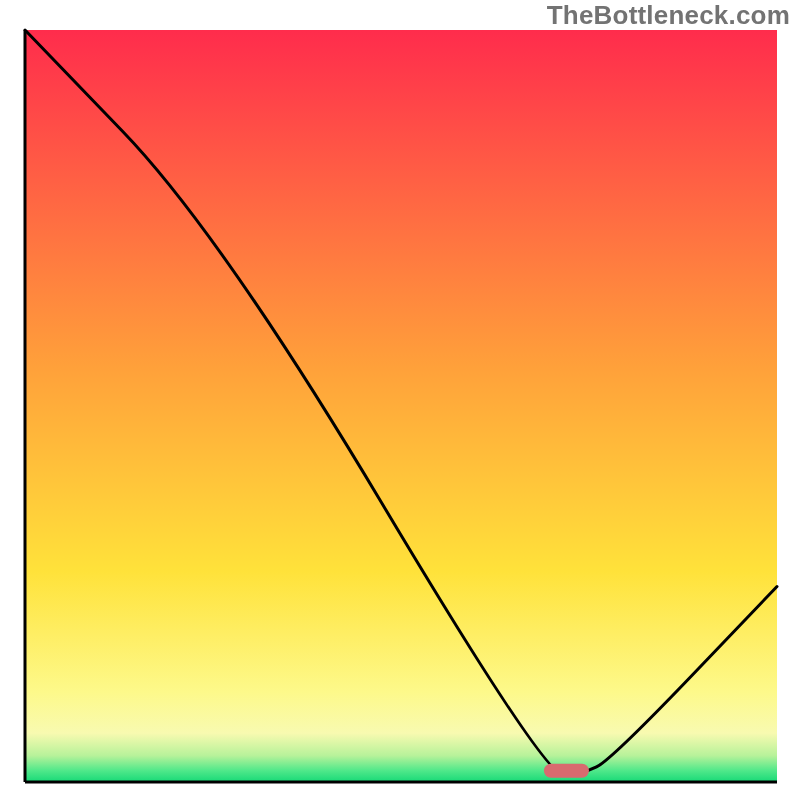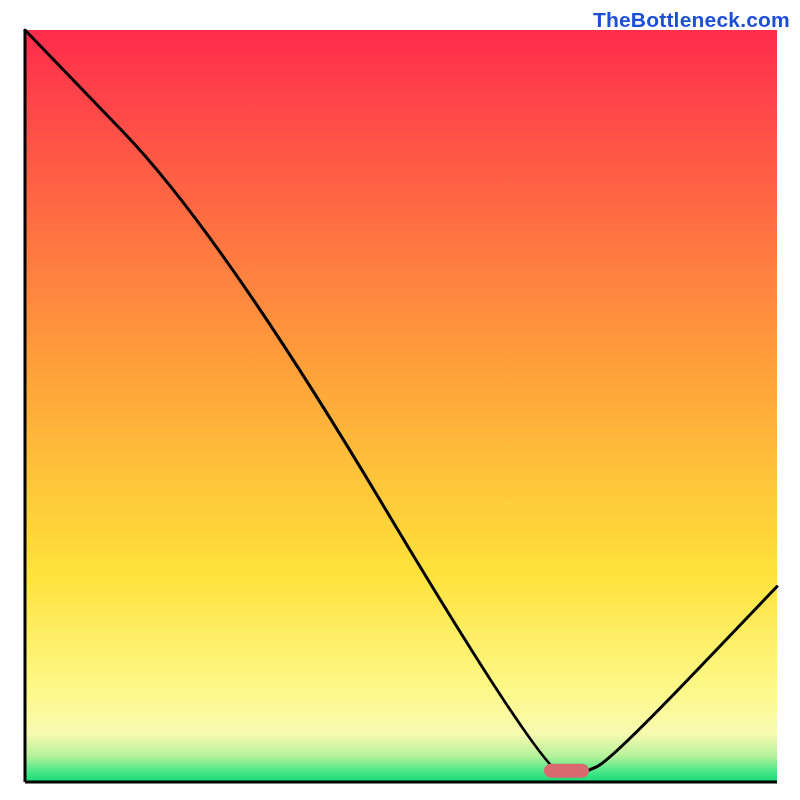--- a/index.html
+++ b/index.html
@@ -11,25 +11,25 @@
     background: #ffffff;
     font-family: Arial, Helvetica, sans-serif;
   }
   .stage {
     position: relative;
     width: 800px;
     height: 800px;
   }
   .attrib {
     position: absolute;
-    top: 8px;
+    top: 0;
     right: 10px;
-    font-size: 21px;
+    font-size: 26px;
     font-weight: 600;
-    color: #1d4ed8;
+    color: #737373;
     letter-spacing: 0.2px;
   }
   svg {
     position: absolute;
     top: 0;
     left: 0;
   }
 </style>
 </head>
 <body>

